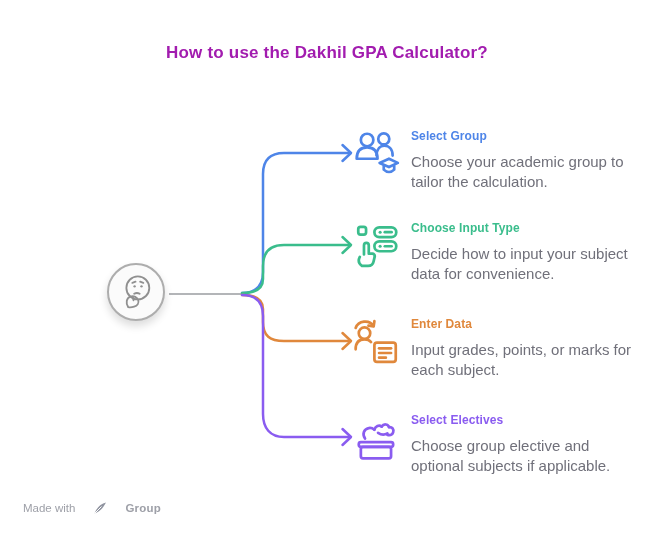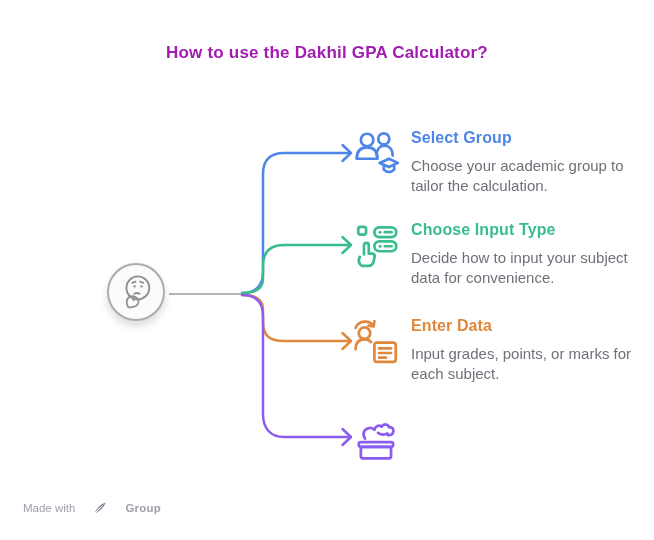--- a/index.html
+++ b/index.html
@@ -14,21 +14,21 @@
   .connector-layer{position:absolute;left:0;top:0;width:654px;height:540px;}
   .center-node{
     position:absolute;left:107px;top:263px;width:58px;height:58px;border-radius:50%;
     background:#fbfbfb;border:2px solid #adadad;box-shadow:0 5px 9px rgba(0,0,0,.14);
     display:flex;align-items:center;justify-content:center;box-sizing:border-box;
   }
   .branch-row{position:absolute;left:352px;display:flex;align-items:flex-start;width:300px;}
   .row-1{top:127px;} .row-2{top:219px;} .row-3{top:315px;} .row-4{top:411px;}
   .branch-icon{width:50px;height:52px;flex:none;}
   .branch-text{margin-left:9px;width:230px;padding-top:2px;}
-  .branch-title{font-size:16px;font-weight:bold;letter-spacing:.1px;margin:0 0 9px 0;}
+  .branch-title{font-size:12px;font-weight:bold;letter-spacing:.1px;margin:0 0 9px 0;}
   .branch-desc{font-size:15px;color:#70707a;line-height:1.35;margin:0;}
   .footer{
     position:absolute;left:23px;top:501px;display:flex;align-items:center;gap:18px;
     font-size:11.5px;color:#9ea0a8;
   }
   .footer .brand{font-weight:bold;letter-spacing:.2px;}
   svg{display:block;}
 </style>
 </head>
 <body>
@@ -131,20 +131,24 @@
       <g fill="none" stroke-width="2.6" stroke-linecap="round" stroke-linejoin="round" stroke="#8a5cf0">
         <rect x="8.5" y="33.5" width="29" height="11" rx="2"></rect>
         <rect x="6.5" y="29" width="33" height="4.5" rx="2"></rect>
         <path d="M12.5 25.5 C9.5 21 11.5 16.5 16 15.5 C18 15 20 15.8 21.5 17"></path>
         <path d="M21.5 17 C22.5 13.5 26 12 28.5 14"></path>
         <path d="M28.5 14 C30.5 11 34.5 11.5 35.5 14.5"></path>
         <path d="M35.5 14.5 C38.5 14 40.5 16.5 39.5 19.5 C38.8 21.5 36.5 22.5 34 22"></path>
         <path d="M25 20 C28 22 31.5 22 34 20.5"></path>
       </g>
     </svg>
+    <div class="branch-text">
+      <p class="branch-title" style="color: rgb(138, 92, 240);">Select Electives</p>
+      <p class="branch-desc">Choose group elective and optional subjects if applicable.</p>
+    </div>
   </div>
 
   <div class="footer">
     <span>Made with</span>
     <svg width="14" height="14" viewBox="0 0 14 14">
       <path d="M1.5 12.5 C4 6 8 2.5 13 1.5 C10.5 6.5 7 10.5 1.5 12.5 Z" fill="#9094a0"></path>
       <path d="M1.5 12.5 L8.5 5.5" stroke="#ffffff" stroke-width="1"></path>
     </svg>
     <span class="brand">Group</span>
   </div>

